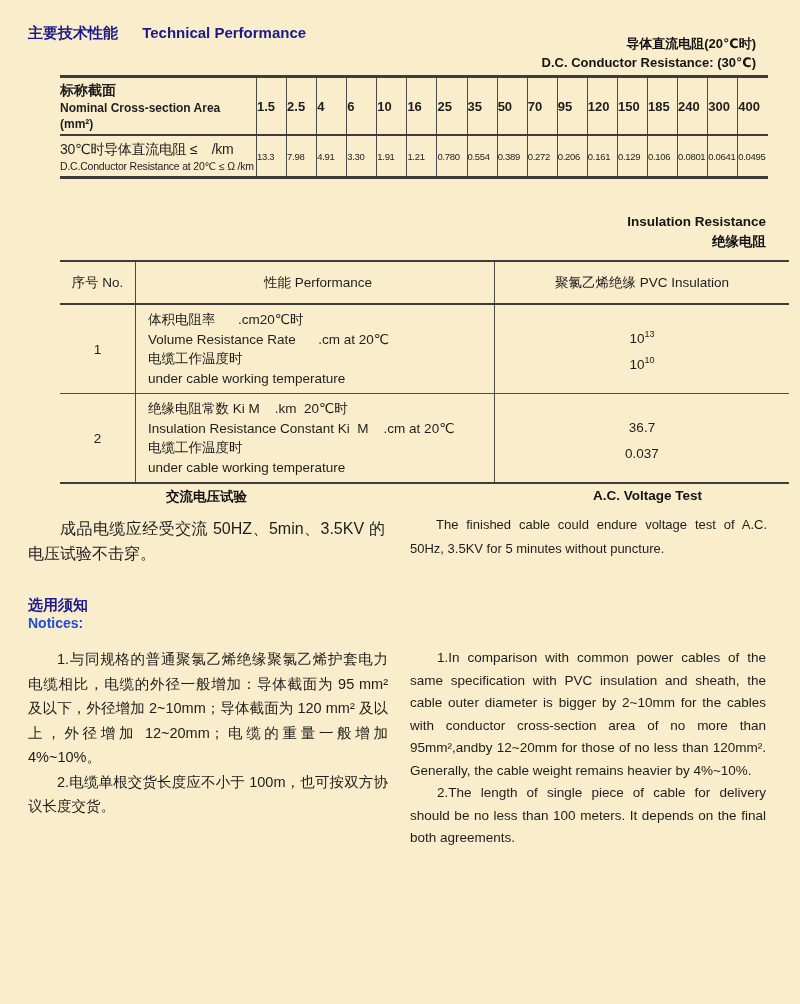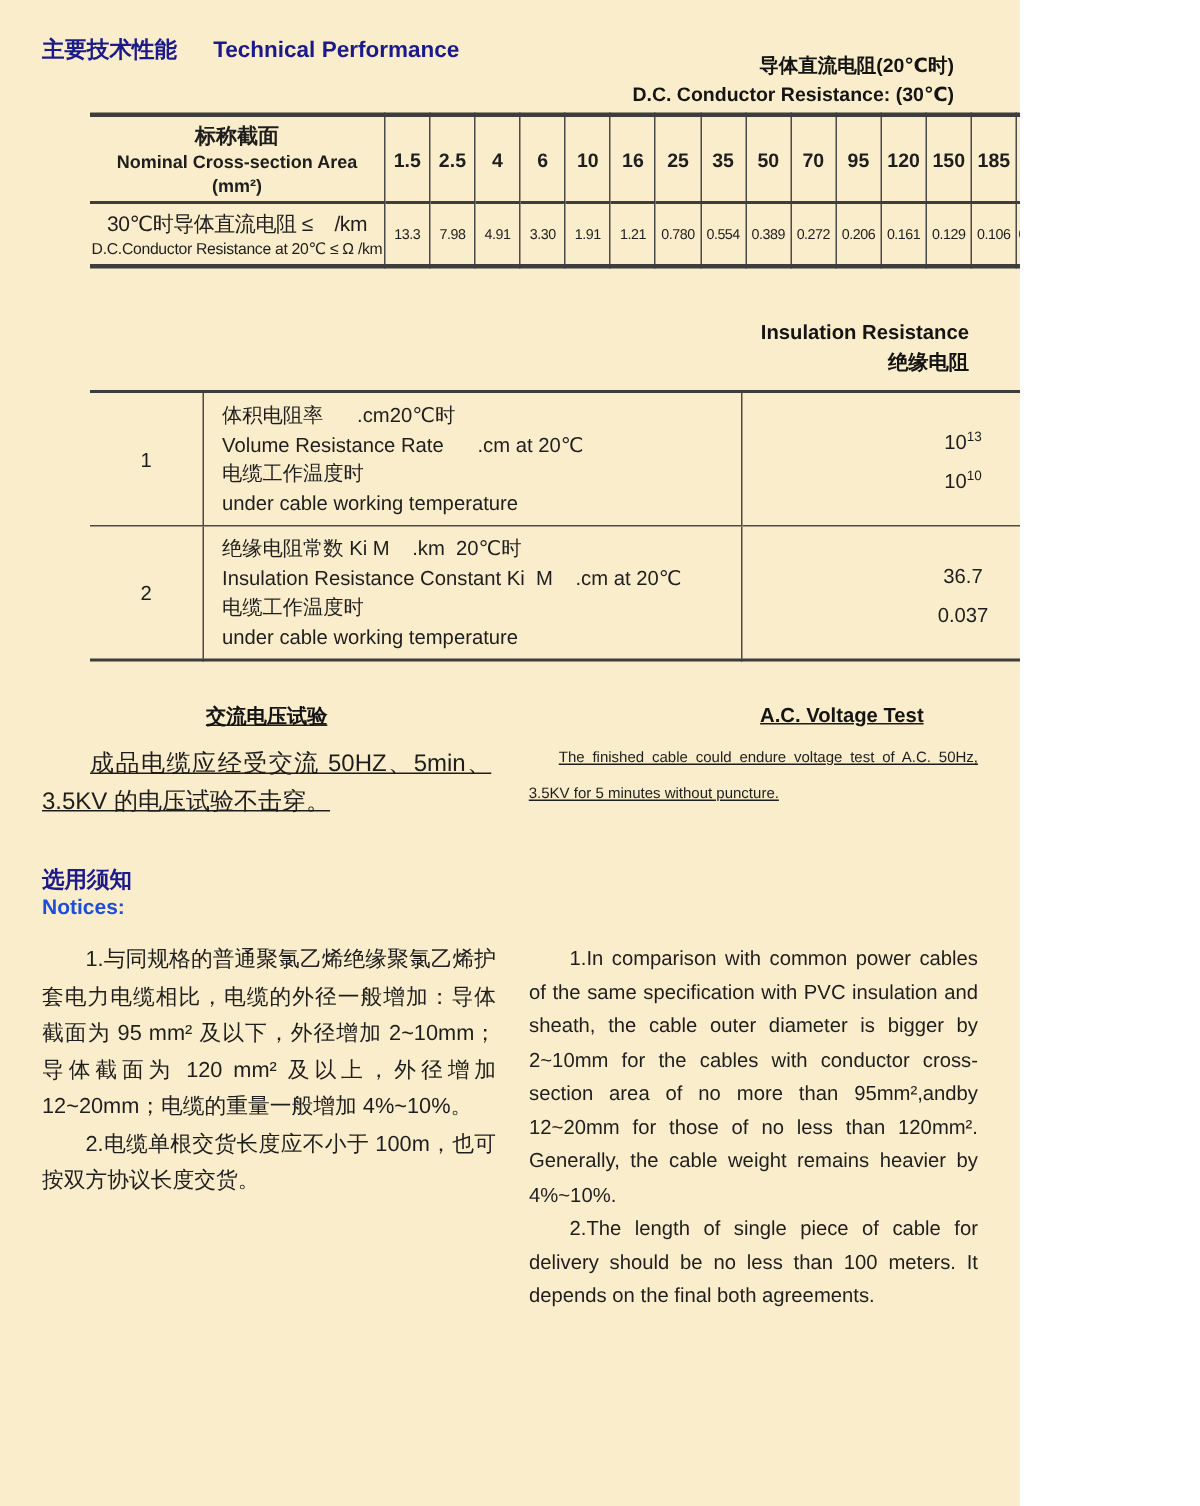--- a/index.html
+++ b/index.html
@@ -1,39 +1,39 @@
 <!DOCTYPE html>
 <html><head>
 <meta charset="utf-8">
 <style>
   html,body { margin:0; padding:0; }
   .page {
     position:relative;
-    width:680px; height:1004px;
+    width:800px; height:1004px;
     background:#faedcb;
     font-family:"Liberation Sans","DejaVu Sans",sans-serif;
     color:#1e1e1e;
     box-sizing:border-box;
     padding:18px 28px;
     overflow:hidden;
   }
 
   
   .top-header { position:relative; height:57px; }
   .page-title { position:absolute; left:0; top:6px; color:#1a1a8c; font-weight:bold; font-size:15px; }
   .page-title .en { margin-left:20px; }
   .dc-heading { position:absolute; right:16px; top:16px; text-align:right; font-weight:bold; font-size:13px; line-height:19px; color:#141414; }
 
   
   table { border-collapse:collapse; }
   .dc-table {
     margin-left:32px; width:708px; table-layout:fixed;
     border-top:3px solid #3d3d3d; border-bottom:3px solid #3d3d3d;
   }
-  .dc-table td { border-left:1px solid #4a4a4a; text-align:center; padding:2px 0; overflow:hidden; }
+  .dc-table td { border-left:1px solid #4a4a4a; text-align:left; padding:2px 0; overflow:hidden; }
   .dc-table td:first-child { border-left:none; }
   .dc-table tr.head td { border-bottom:2px solid #3d3d3d; font-weight:bold; font-size:13px; height:42px; }
   .dc-table td.label { width:196px; font-weight:normal; }
   .dc-table tr.vals td { font-size:9.5px; height:36px; font-weight:normal; letter-spacing:-0.3px; }
   .label .lz { font-size:14px; line-height:20px; }
   .label .le { font-size:12px; line-height:16px; }
   .label .lz2 { font-size:14px; line-height:20px; white-space:pre-wrap; }
   .label .le2 { font-size:10.5px; line-height:15px; white-space:pre-wrap; letter-spacing:-0.2px; }
 
   
@@ -49,27 +49,27 @@
   .ins-table tr.head td { border-bottom:2px solid #3d3d3d; text-align:center; height:31px; }
   .ins-table tr.r1 td { border-bottom:1px solid #4a4a4a; }
   .ins-table td.c1 { width:73px; text-align:center; }
   .ins-table td.c2 { width:340px; padding:5px 6px 5px 12px; }
   .ins-table td.c3 { width:292px; text-align:center; }
   .ins-table .lines div { line-height:19.5px; white-space:pre-wrap; }
   .ins-table .c3 div { line-height:22px; }
   sup { font-size:9px; }
 
   
-  .ac-section { display:flex; margin-top:28px;text-decoration:underline; }
+  .ac-section { display:flex; margin-top:4px; }
   .ac-col { width:357px; }
   .ac-col.left { margin-right:25px; }
   .ac-head { text-align:center; font-weight:bold; font-size:13.5px; margin-bottom:10px; color:#141414; }
   .ac-head.en { padding-left:118px; }
   .ac-body-zh { font-size:16px; line-height:25px; text-indent:2em; text-align:justify; margin:0; }
-  .ac-body-en { font-size:10px; line-height:24px; text-indent:2em; text-align:justify; margin:0; }
+  .ac-body-en { font-size:13px; line-height:24px; text-indent:2em; text-align:justify; margin:0; }
 
   
   .notices-section { margin-top:30px; }
   .notices-heads { display:flex; justify-content:space-between; align-items:flex-start;flex-direction:column; }
   .notices-zh-head { color:#1a1a8c; font-weight:bold; font-size:15px; }
   .notices-en-head { font-weight:bold; font-size:14px; margin-right:4px; color:#1d4ed8; }
   .notices-cols { display:flex; margin-top:16px; }
   .n-col-zh { width:360px; margin-right:22px; font-size:14.5px; line-height:24.5px; text-align:justify; }
   .n-col-en { width:356px; font-size:13.5px; line-height:22.5px; text-align:justify; }
   .n-col-zh p, .n-col-en p { margin:0; text-indent:2em; }
@@ -141,20 +141,25 @@
   </tbody>
     </table>
 
   <div class="sec-heading">
     <div>Insulation Resistance</div>
     <div>绝缘电阻</div>
   </div>
 
   <table class="ins-table">
     <tbody>
+        <tr class="head">
+      <td class="c1">序号 No.</td>
+      <td class="c2" style="text-align:center;">性能 Performance</td>
+      <td class="c3">聚氯乙烯绝缘 PVC Insulation</td>
+    </tr>
     <tr class="r1">
       <td class="c1">1</td>
       <td class="c2 lines">
         <div>体积电阻率      .cm20℃时</div>
         <div>Volume Resistance Rate      .cm at 20℃</div>
         <div>电缆工作温度时</div>
         <div>under cable working temperature</div>
       </td>
       <td class="c3">
         <div><span>10</span><sup>13</sup></div>

